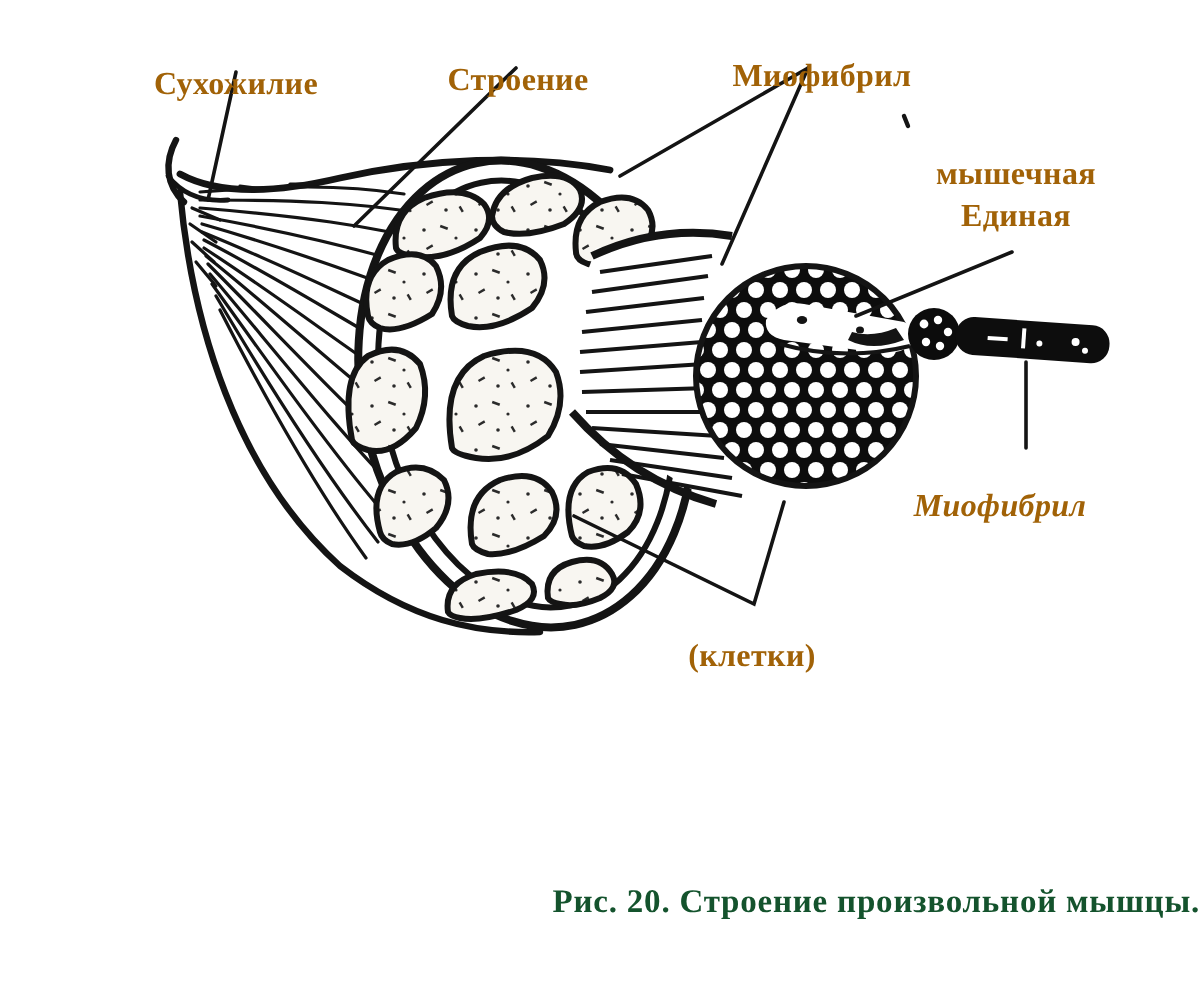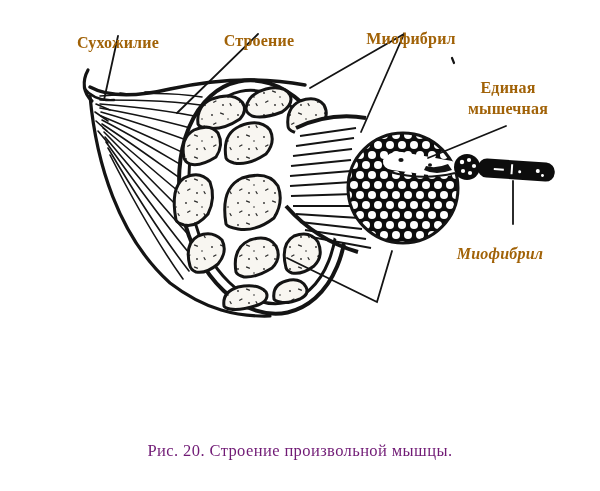--- a/index.html
+++ b/index.html
@@ -2,22 +2,22 @@
 <html><head>
 <meta charset="utf-8">
 <style>
   html,body{margin:0;padding:0;background:#ffffff;}
   #page{position:relative;width:600px;height:491px;background:#ffffff;overflow:hidden;
         font-family:"Liberation Serif", serif;color:#141414;}
   svg{position:absolute;left:0;top:0;}
   .lbl{position:absolute;font-weight:700;font-size:16px;line-height:20px;
        text-align:center;letter-spacing:.2px;color:#a16207;white-space:nowrap;margin-top:16px;}
   .lbl .ln{display:block;}
-  #caption{position:absolute;left:0;top:441px;width:600px;text-align:center;
-           font-weight:400;font-size:16.5px;letter-spacing:.4px;color:#701a75;}
+  #caption{position:absolute;left:0;top:441px;width:600px;text-align:right;
+           font-weight:700;font-size:16.5px;letter-spacing:.4px;color:#14532d;}
 </style>
 </head>
 <body>
 
 <div id="page">
 
   <svg width="600" height="491" viewBox="0 0 600 491">
     <defs>
       <pattern id="stip" width="26" height="22" patternUnits="userSpaceOnUse">
         <rect width="26" height="22" fill="#f8f6f1"></rect>
@@ -149,23 +149,24 @@
     </g>
   </svg>
 
   <div class="lbl" style="left:66px;top:17px;width:104px;">Сухожилие</div>
 
   <div class="lbl" style="left:207px;top:15px;width:104px;">Строение</div>
 
   <div class="lbl" style="left:352px;top:13px;width:118px;">Миофибрил</div>
 
   <div class="lbl" style="left:456px;top:61px;width:104px;line-height:21px;">
+    <span class="ln">мышечная</span>
     <span class="ln">Единая</span>
-    <span class="ln">мышечная</span>
   </div>
 
   <div class="lbl" style="left:440px;top:228px;width:120px;font-style:italic;">Миофибрил</div>
 
   <div class="lbl" style="left:324px;top:303px;width:104px;line-height:20px;">
+    <span class="ln">(клетки)</span>
   </div>
 
   <div id="caption">Рис. 20. Строение произвольной мышцы.</div>
 </div>
 
 </body></html>

